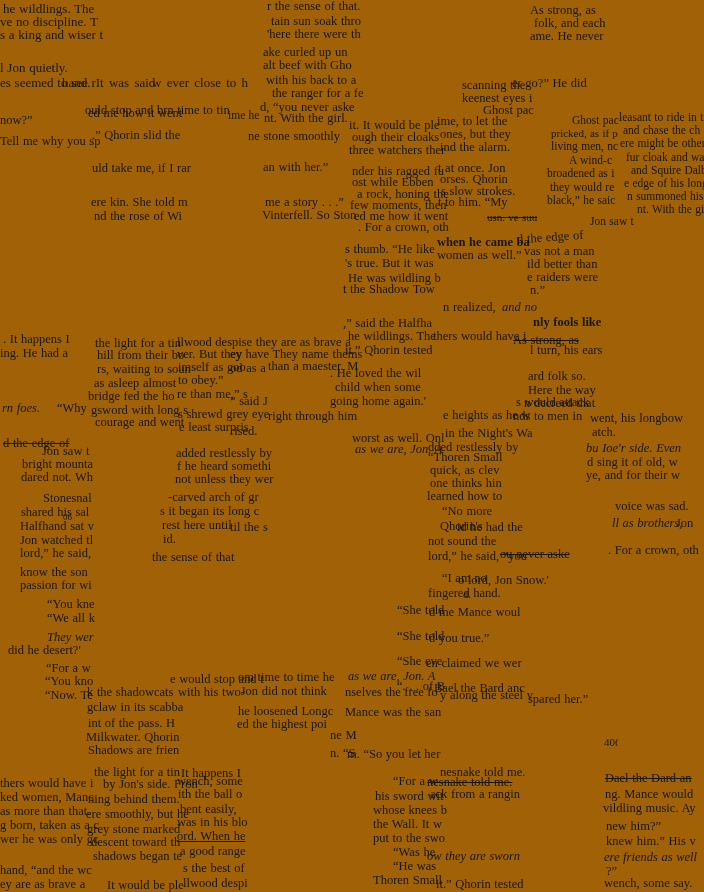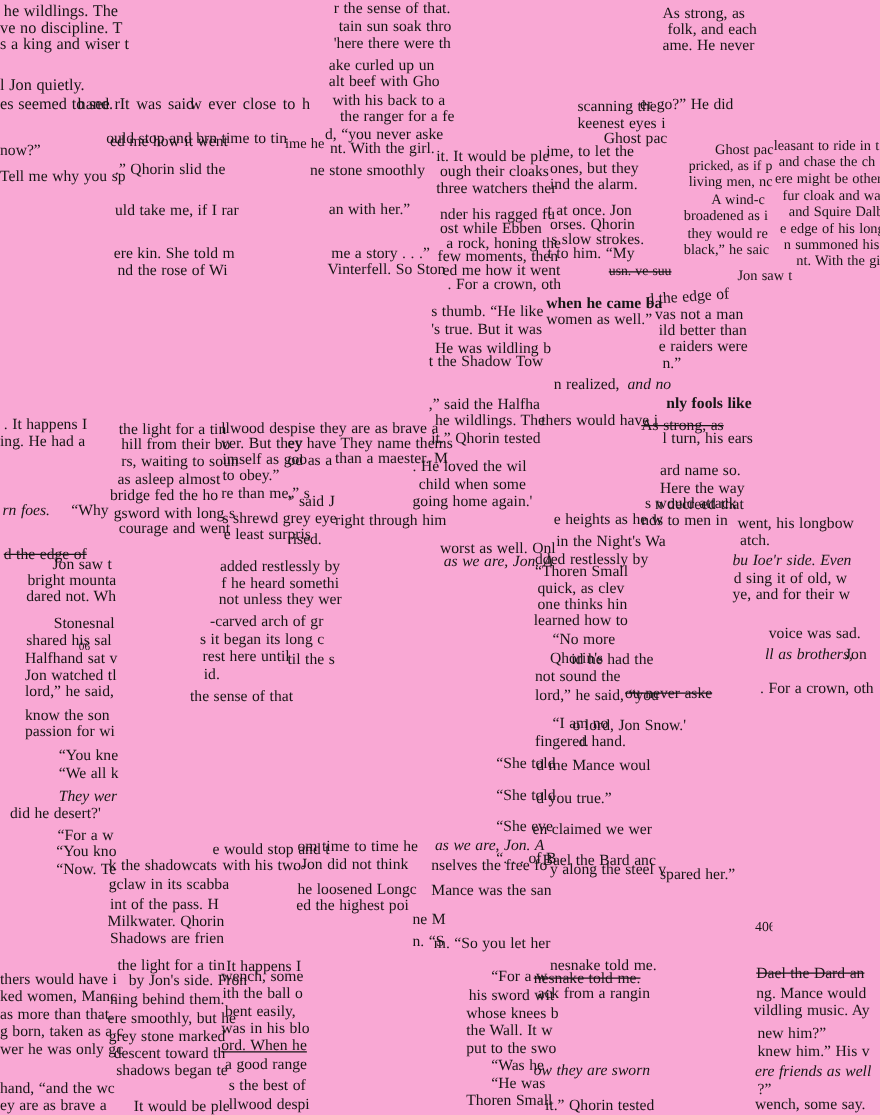--- a/index.html
+++ b/index.html
@@ -14,21 +14,21 @@
     color:#161616;
     word-spacing:0.5px;
   }
   .frag.italic{font-style:italic;}
   .frag.strike{text-decoration:line-through;text-decoration-thickness:0.5px;}
   .frag.clip{overflow:hidden;display:inline-block;}
 </style>
 </head>
 <body>
 
-<div id="canvas" style="background: #f9a8d4;">
+<div id="canvas" style="background: #a16207;">
     <div class="frag" style="left: 3px; top: 2px; color: rgb(22, 22, 22); font-size: 13px;">he wildlings. The</div>
     <div class="frag" style="left: 0px; top: 15px; color: rgb(22, 22, 22); font-size: 13px;">ve no discipline. T</div>
     <div class="frag" style="left: 0px; top: 28px; color: rgb(22, 22, 22); font-size: 13px;">s a king and wiser t</div>
     <div class="frag" style="left: 0px; top: 61px; color: rgb(22, 22, 22); font-size: 13px;">l Jon quietly.</div>
     <div class="frag" style="left: 0px; top: 76px; color: rgb(22, 22, 22); font-size: 13px;">es seemed to see r</div>
     <div class="frag" style="left: 62px; top: 76px; color: rgb(22, 22, 22); font-size: 13px; word-spacing: 2px;">hand. It was said</div>
     <div class="frag" style="left: 152px; top: 76px; color: rgb(22, 22, 22); font-size: 13px; word-spacing: 2px;">w ever close to h</div>
     <div class="frag" style="left: 267px; top: 0; color: rgb(22, 22, 22);">r the sense of that.</div>
     <div class="frag" style="left: 271px; top: 15px; color: rgb(22, 22, 22);">tain sun soak thro</div>
     <div class="frag" style="left: 267px; top: 28px; color: rgb(22, 22, 22);">'here there were th</div>
@@ -104,21 +104,21 @@
     <div class="frag" style="left: 527px; top: 258px; color: rgb(22, 22, 22);">ild better than</div>
     <div class="frag" style="left: 527px; top: 271px; color: rgb(22, 22, 22);">e raiders were</div>
     <div class="frag" style="left: 530px; top: 284px; color: rgb(22, 22, 22);">n.”</div>
     <div class="frag" style="left: 443px; top: 301px; color: rgb(22, 22, 22);">n realized,</div>
     <div class="frag italic" style="left: 502px; top: 301px; color: rgb(22, 22, 22);">and no</div>
     <div class="frag" style="left: 533px; top: 316px; color: rgb(22, 22, 22); font-weight: bold;">nly fools like</div>
     <div class="frag" style="left: 433px; top: 330px; color: rgb(22, 22, 22);">thers would have i</div>
     <div class="frag strike" style="left: 513px; top: 334px; color: rgb(22, 22, 22);">As strong, as</div>
     <div class="frag" style="left: 530px; top: 344px; color: rgb(22, 22, 22);">l turn, his ears</div>
     <div class="frag" style="left: 516px; top: 357px; color: rgb(22, 22, 22); margin-top: 39px;">s would attack</div>
-    <div class="frag" style="left: 528px; top: 370px; color: rgb(22, 22, 22);">ard name so.</div>
+    <div class="frag" style="left: 528px; top: 370px; color: rgb(22, 22, 22);">ard folk so.</div>
     <div class="frag" style="left: 528px; top: 384px; color: rgb(22, 22, 22);">Here the way</div>
     <div class="frag" style="left: 524px; top: 397px; color: rgb(22, 22, 22);">n decreed that</div>
     <div class="frag" style="left: 443px; top: 409px; color: rgb(22, 22, 22);">e heights as he w</div>
     <div class="frag" style="left: 513px; top: 410px; color: rgb(22, 22, 22);">nds to men in</div>
     <div class="frag" style="left: 445px; top: 427px; color: rgb(22, 22, 22);">in the Night's Wa</div>
     <div class="frag" style="left: 590px; top: 412px; color: rgb(22, 22, 22);">went, his longbow</div>
     <div class="frag" style="left: 592px; top: 426px; color: rgb(22, 22, 22);">atch.</div>
     <div class="frag italic" style="left: 586px; top: 442px; color: rgb(22, 22, 22);">bu Ioe'r side. Even</div>
     <div class="frag" style="left: 587px; top: 456px; color: rgb(22, 22, 22);">d sing it of old, w</div>
     <div class="frag" style="left: 586px; top: 469px; color: rgb(22, 22, 22);">ye, and for their w</div>

